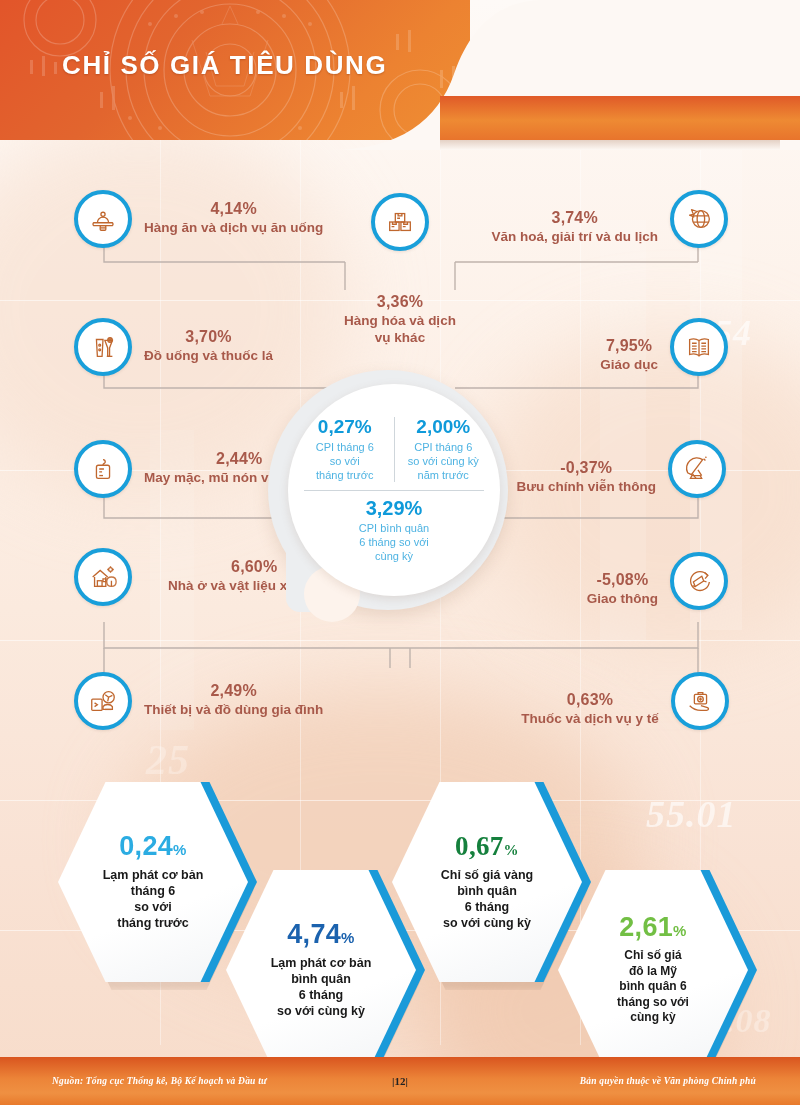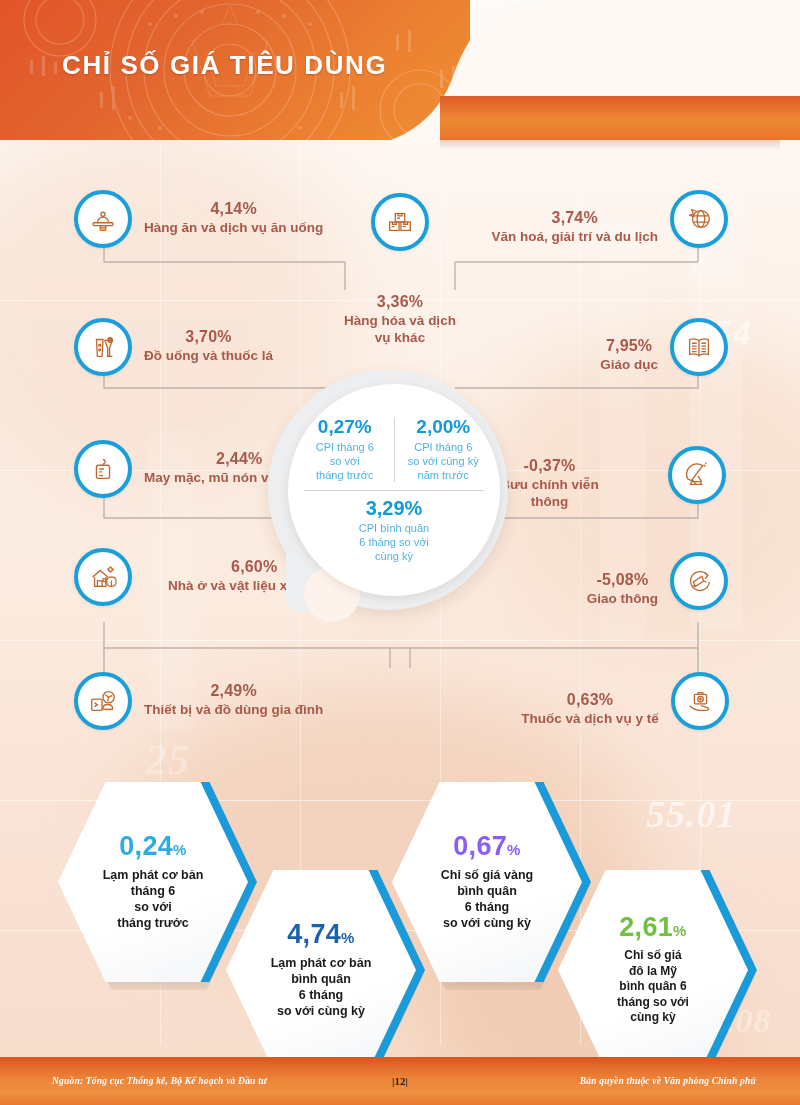--- a/index.html
+++ b/index.html
@@ -339,21 +339,21 @@
       <path d="M8.5 12 h5 M8.5 15 h5 M8.5 18 h5 M8.5 21 h5"></path>
       <path d="M18.5 12 h5 M18.5 15 h5 M18.5 18 h5 M18.5 21 h5"></path>
     </svg>
   </div>
   <div class="txt">
     <div class="val">7,95%</div>
     <div class="lbl">Giáo dục</div>
   </div>
 </div>
 
-<div class="item right" style="left:468px;top:440px;width:258px;justify-content:flex-start;gap:37px;">
+<div class="item right" style="left:468px;top:440px;width:258px;justify-content:flex-start;">
   <div class="ico">
     <svg width="30" height="30" viewBox="0 0 32 32" fill="none" stroke="#c0672e" stroke-width="1.4">
       <path d="M6 20 a11 11 0 0 1 16-14 L10 22 Z"></path>
       <path d="M11 21 l4 5 M17 17 l4 6"></path>
         <path d="M9 26 h12 l-1.5-3 h-9z"></path>
       <path d="M23 5 l2 2 M25 3 l1 1"></path>
     </svg>
   </div>
   <div class="txt">
     <div class="val">-0,37%</div>
@@ -453,21 +453,21 @@
 6 tháng
 so với cùng kỳ</div>
     </div>
   </div>
 
   <div class="hex" style="left:392px;top:12px;">
     <div class="hexdrop" style="transform:translate(6px,8px);"></div>
     <div class="hexedge" style="transform:translate(9px,0);"></div>
     <div class="hexshape"></div>
     <div class="hexinner">
-      <div class="hexval" style="color:#8b5cf6;">
+      <div class="hexval" style="color:#15803d;font-family:Liberation Serif, serif;">
         <span>0,67</span><span class="pc">%</span>
       </div>
       <div class="hexlbl" style="white-space:pre-line;">Chỉ số giá vàng
 bình quân
 6 tháng
 so với cùng kỳ</div>
     </div>
   </div>
 
   <div class="hex" style="left:558px;top:100px;">

